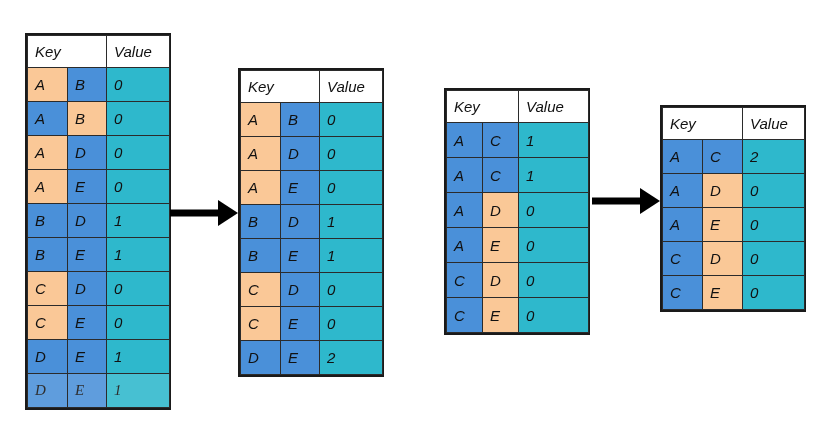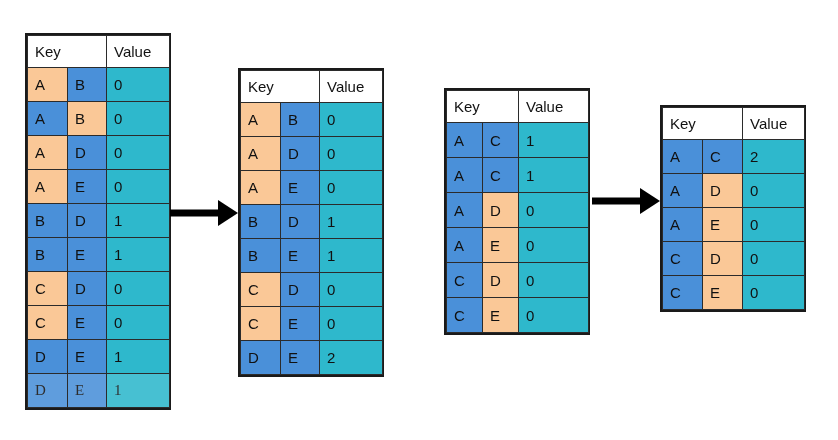--- a/index.html
+++ b/index.html
@@ -12,20 +12,21 @@
     height: 440px;
     position: relative;
     overflow: hidden;
     font-family: "Liberation Sans", sans-serif;
   }
   .canvas {
     position: absolute;
     left: 0; top: 0;
     width: 838px;
     height: 440px;
+    font-style: italic;
   }
   .kv-table {
     position: absolute;
     border: 2px solid #1a1a1a;
     box-sizing: content-box;
     border-collapse: collapse;
   }
   .kv-table table {
     border-collapse: collapse;
     table-layout: fixed;

